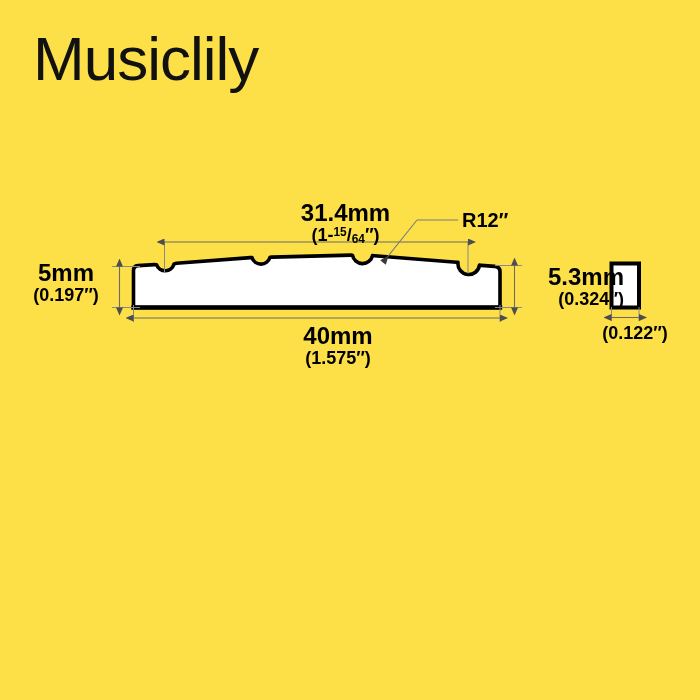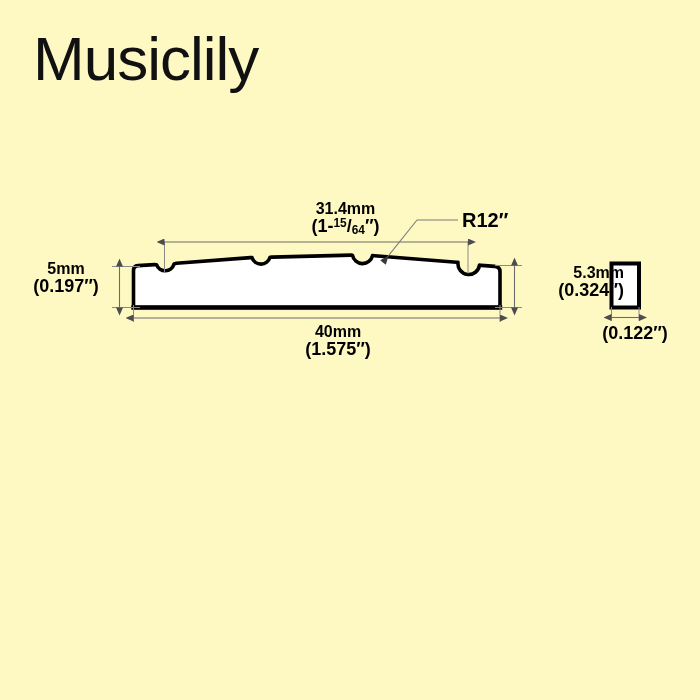--- a/index.html
+++ b/index.html
@@ -4,21 +4,21 @@
 <style>
   html, body {
     margin: 0;
     padding: 0;
     background: #ffffff;
   }
   #page {
     position: relative;
     width: 700px;
     height: 700px;
-    background: #fef9c3;
+    background: #fde047;
     overflow: hidden;
     font-family: "Liberation Sans", sans-serif;
     color: #000000;
   }
 
   
   #brand-logo {
     position: absolute;
     left: 33px;
     top: 28px;
@@ -44,21 +44,21 @@
   .dim-label {
     position: absolute;
     font-family: "Liberation Sans", sans-serif;
     color: #000000;
     text-align: center;
     white-space: nowrap;
     line-height: 1.08;
   }
   .dim-label .primary {
     display: block;
-    font-size: 16px;
+    font-size: 24px;
     font-weight: 700;
   }
   .dim-label .secondary {
     display: block;
     font-size: 18px;
     font-weight: 700;
   }
   .dim-label.leader .primary {
     font-size: 20px;
     font-weight: 700;

